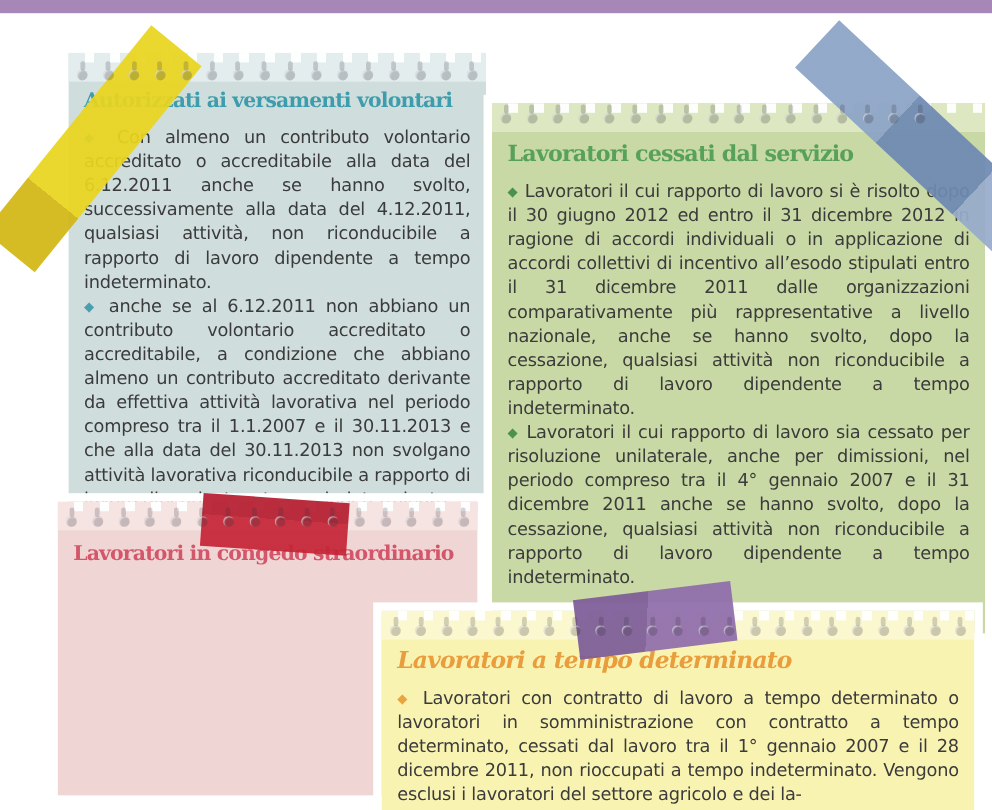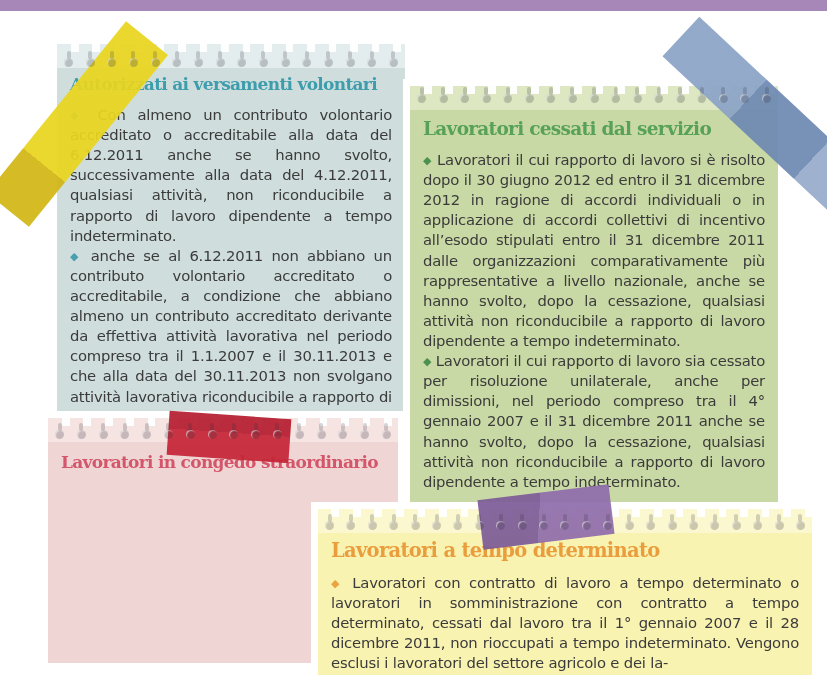--- a/index.html
+++ b/index.html
@@ -17,26 +17,26 @@
   .card h2{position:relative;margin:0;padding:30px 14px 6px 13px;
       font-family:"DejaVu Serif","Liberation Serif",serif;font-weight:bold;
       white-space:nowrap;letter-spacing:-0.7px;}
   .card .text{position:relative;padding:5px 13px 10px 13px;font-size:14.8px;line-height:1.36;
       text-align:justify;color:#3b3b3b;letter-spacing:-0.2px;}
   .card .text p{margin:0;}
   .bullet{font-size:11px;position:relative;top:-1px;}
 
   #card1{left:57px;top:44px;width:348px;height:384px;z-index:1;}
   #card1 h2{font-size:17px;}
-  #card2{left:410px;top:86px;width:368px;height:442px;z-index:1;}
+  #card2{left:410px;top:86px;width:411px;height:442px;z-index:1;}
   #card2 h2{font-size:18.5px;padding-top:32px;}
   #card3{left:48px;top:418px;width:350px;height:245px;z-index:2;}
   #card3 h2{font-size:17px;padding-top:34px;}
   #card4{left:318px;top:509px;width:494px;height:200px;z-index:3;}
-  #card4 h2{font-size:19.5px;}
+  #card4 h2{font-size:19.5px;font-style:italic;}
 
   
   .sb-top{float:right;width:1px;height:22px;}
   .sb-side{float:right;clear:right;width:96px;height:190px;}
 
   
   .tape{position:absolute;z-index:5;opacity:.93;}
   #tape-yellow{left:-33px;top:97px;width:221px;height:54px;transform:rotate(-51deg);
       background:linear-gradient(90deg,#d2b614 0 26%,#e9d51f 26%);}
   #tape-blue{left:650px;top:88px;width:230px;height:54px;transform:rotate(43deg);

